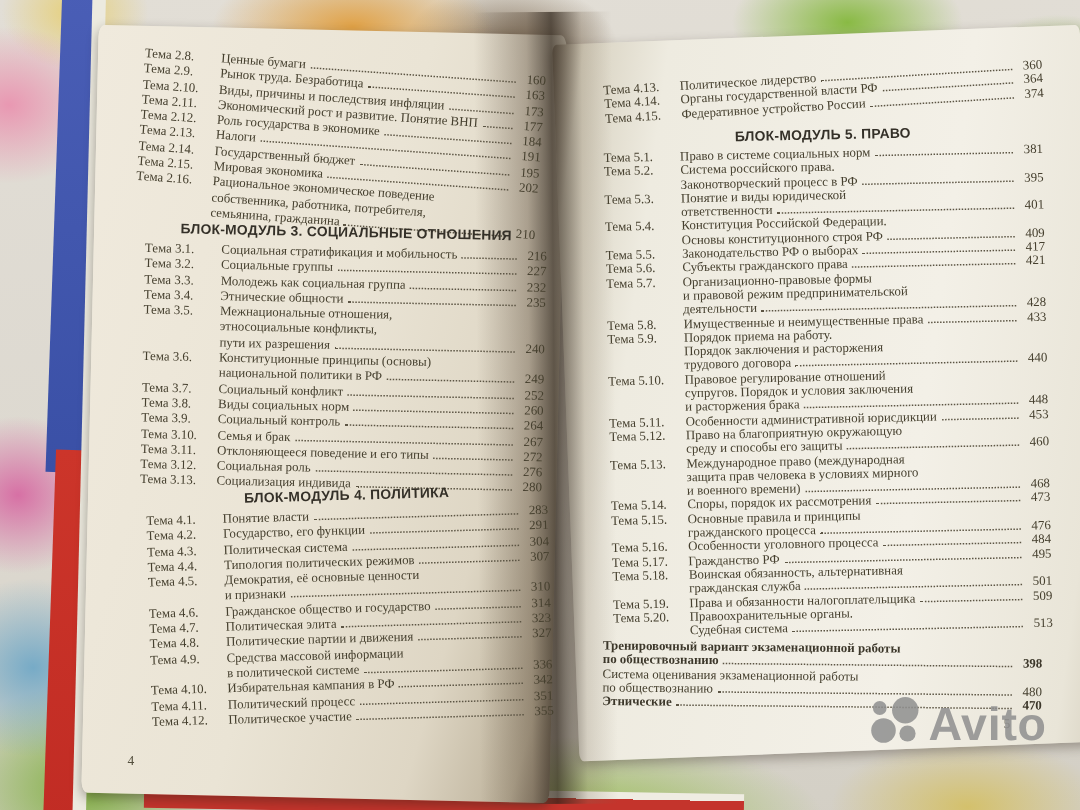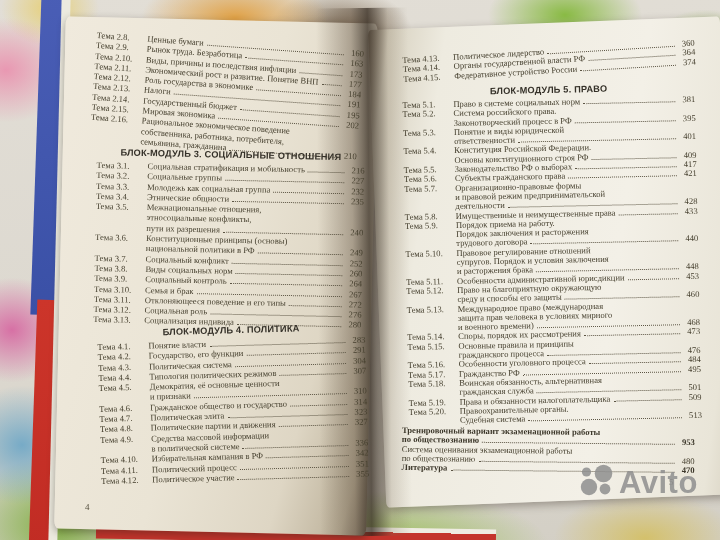--- a/index.html
+++ b/index.html
@@ -690,38 +690,38 @@
           </span>
         </div>
       </div>
       <div class="sec" style="transform: rotate(0.6deg);">
         <div class="entry bold nonum">
           <span class="body">
             <span class="line">Тренировочный вариант экзаменационной работы</span>
             <span class="line leader">
               <span>по обществознанию</span>
               <span class="dots"></span>
-              <span class="pg">953</span>
+              <span class="pg">398</span>
             </span>
           </span>
         </div>
         <div class="entry nonum">
           <span class="body">
             <span class="line">Система оценивания экзаменационной работы</span>
             <span class="line leader">
               <span>по обществознанию</span>
               <span class="dots"></span>
               <span class="pg">480</span>
             </span>
           </span>
         </div>
         <div class="entry bold nonum">
           <span class="body">
             <span class="line leader">
-              <span>Литература</span>
+              <span>Этнические</span>
               <span class="dots"></span>
               <span class="pg">470</span>
             </span>
           </span>
         </div>
       </div>
     </div>
 
   <div id="folio-left" class="folio">4</div>
   <div id="folio-right" class="folio">5</div>

